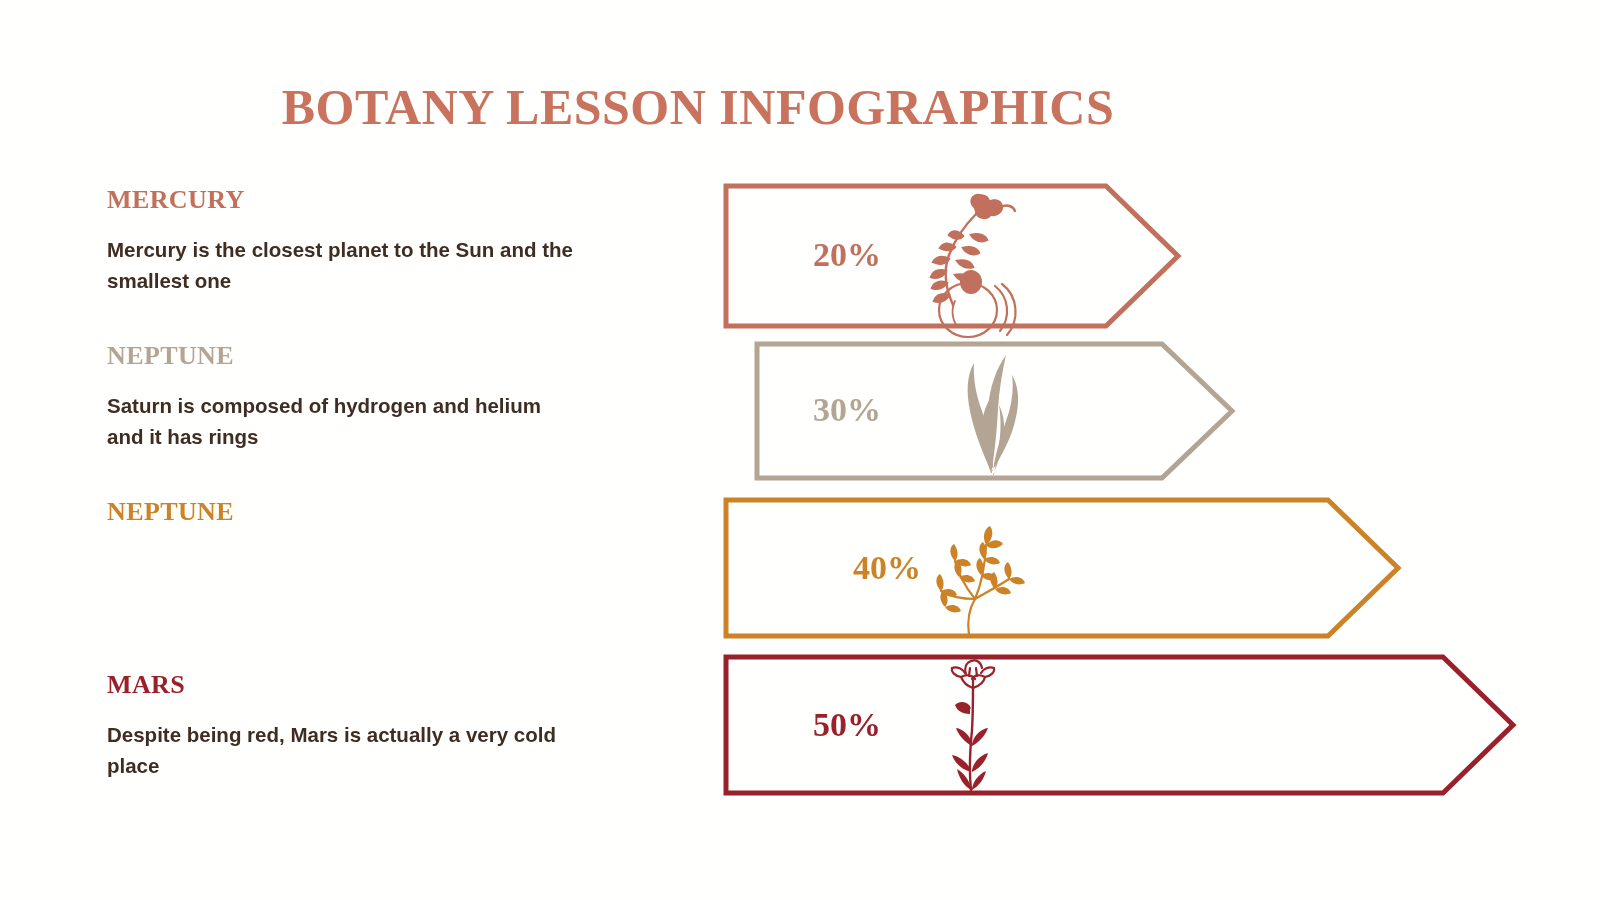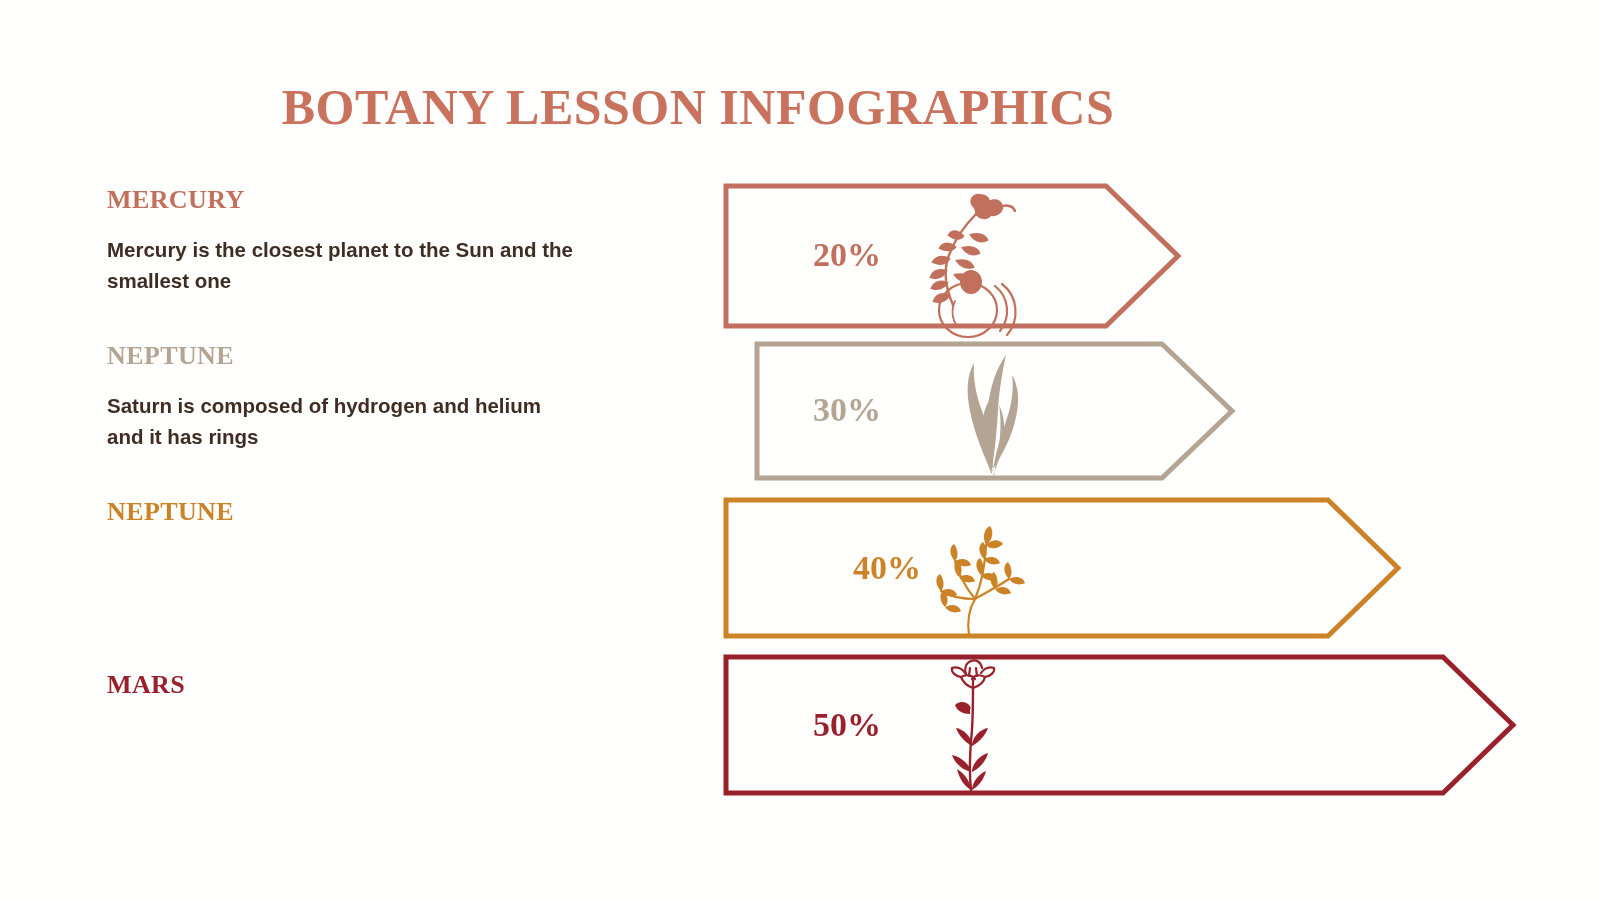--- a/index.html
+++ b/index.html
@@ -107,20 +107,21 @@
       <div class="planet-name" style="color:#b3a494">NEPTUNE</div>
       <div class="planet-desc">Saturn is composed of hydrogen and helium and it has rings</div>
     </div>
 
     <div class="planet-block b2">
       <div class="planet-name" style="color:#cc8227">NEPTUNE</div>
     </div>
 
     <div class="planet-block b3">
       <div class="planet-name" style="color:#98212b">MARS</div>
+      <div class="planet-desc">Despite being red, Mars is actually a very cold place</div>
     </div>
 
   </div>
 
   <div id="arrows">
 
     <div class="arrow-wrap" style="left:719px; top:183px;">
       <svg width="460" height="146" viewBox="0 0 460 146">
         <polygon points="3,3 383,3 455,73 383,143 3,143" fill="none" stroke="#c0705c" stroke-width="5" stroke-linejoin="miter"></polygon>
 

